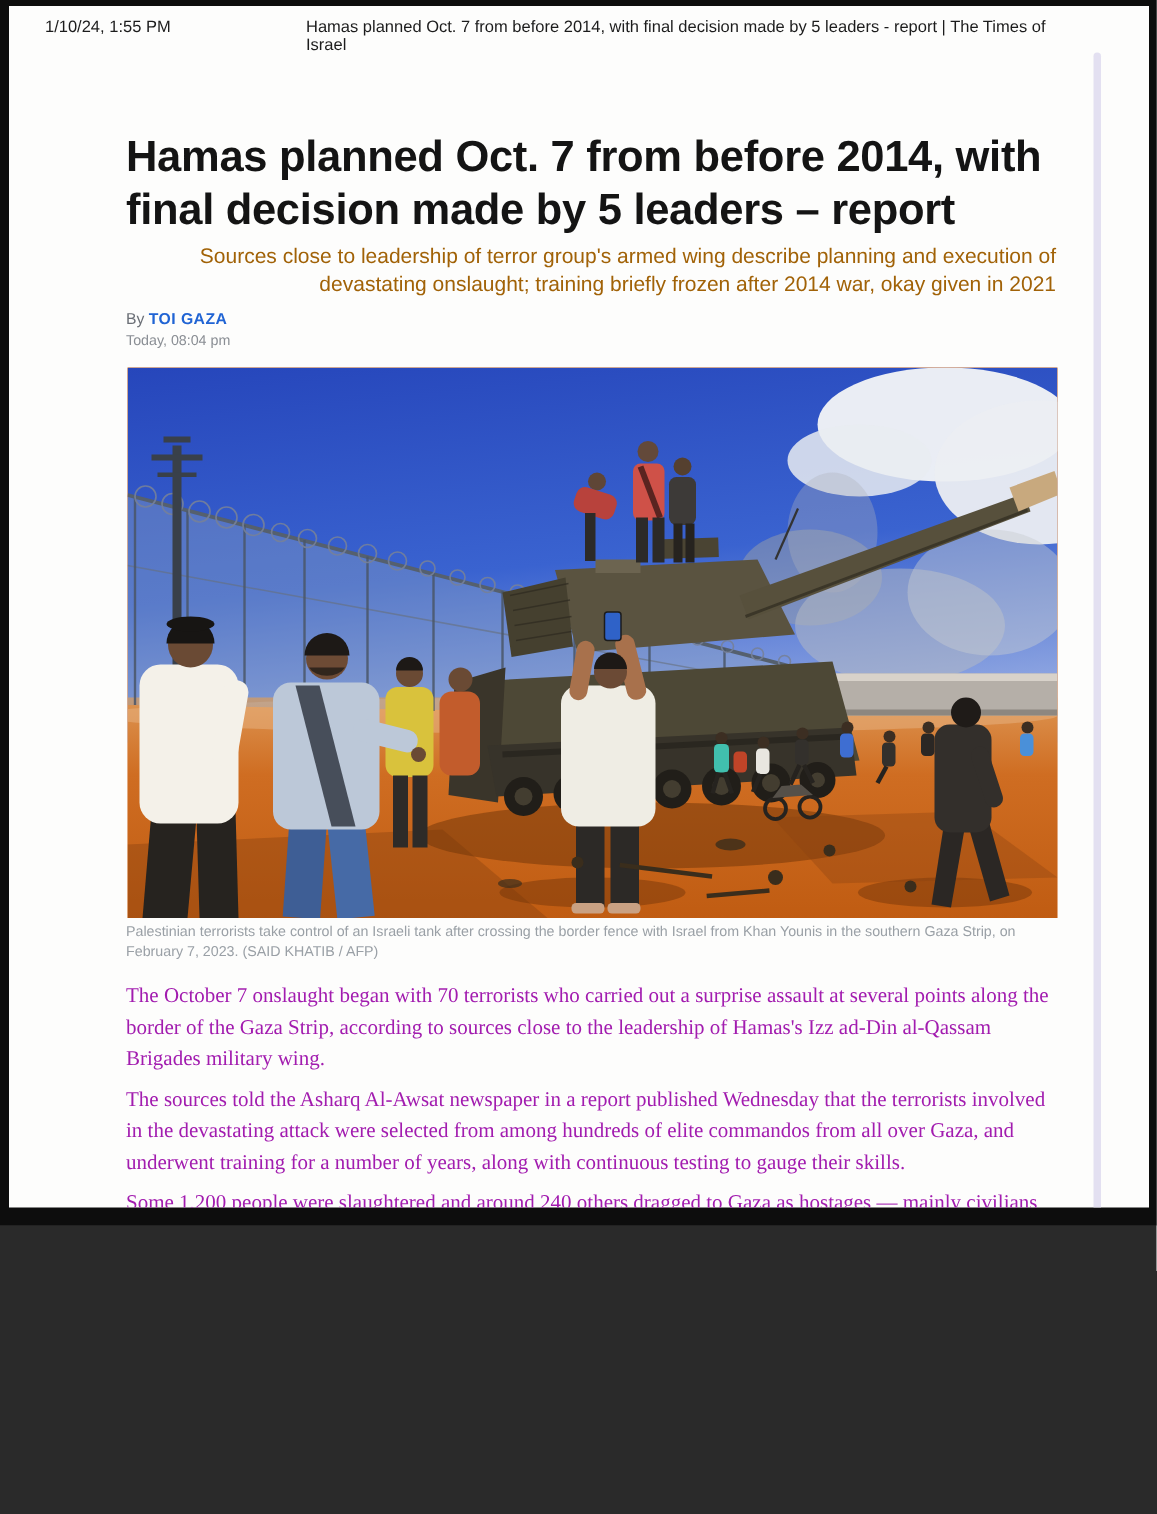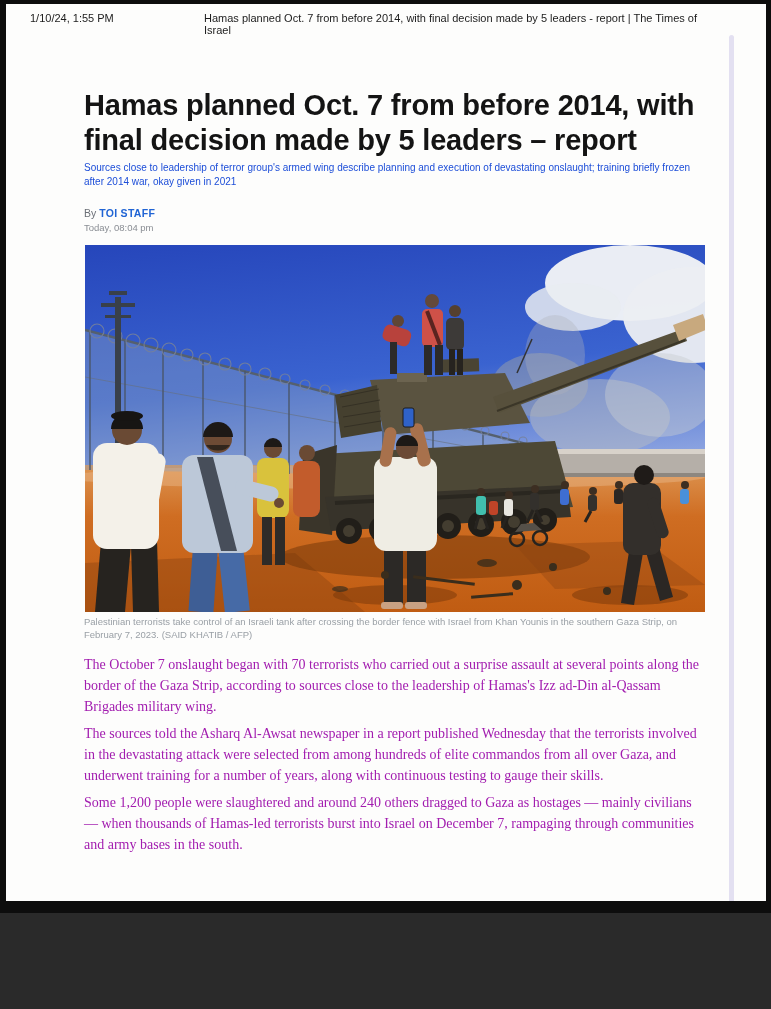--- a/index.html
+++ b/index.html
@@ -1,18 +1,18 @@
 <!DOCTYPE html>
 <html><head>
 <meta charset="utf-8">
 <style>
   * { margin:0; padding:0; box-sizing:border-box; }
   html,body { background:#2a2a2a; }
   .sheet {
-    position:relative; width:771px; height:913px;
+    position:relative; width:771px; height:817px;
     background:#0d0d0d; overflow:hidden;
     font-family:"Liberation Sans", sans-serif;
   }
   .paper {
     position:absolute; left:6px; top:4px; right:5px; bottom:12px;
     background:#fdfdfc; overflow:hidden;
   }
   .print-date {
     position:absolute; left:24px; top:8px;
     font-size:11px; color:#1c1c1c;
@@ -28,21 +28,21 @@
   .col { position:absolute; left:78px; width:620px; }
   .kicker {
     top:60px; font-size:9px; font-weight:700; letter-spacing:.6px;
     color:#3d424d;
   }
   .headline {
     top:84px; font-size:29px; line-height:1.2; font-weight:700;
     color:#141414; letter-spacing:-.2px;
   }
   .subhead {
-    top:157px; font-size:10px; line-height:1.38; color:#1d4ed8;
+    top:157px; font-size:14px; line-height:1.38; color:#a16207;text-align:right;
   }
   .byline { top:203px; font-size:10.5px; color:#6b6f76; }
   .byline b { color:#2064d4; font-weight:700; letter-spacing:.3px; }
   .dateline { top:218px; font-size:9.5px; color:#8a8e94; }
   .photo {
     position:absolute; left:79px; top:241px; width:620px; height:367px;
     background:#cf6d22; overflow:hidden;
   }
   .photo svg { display:block; width:100%; height:100%; }
   .caption {
@@ -71,21 +71,21 @@
     <div class="print-date">1/10/24, 1:55 PM</div>
     <div class="print-title">Hamas planned Oct. 7 from before 2014, with final decision made by 5 leaders - report | The Times of Israel</div>
 
     <div class="scroll-artifact"></div>
 
 
     <h1 class="col headline">Hamas planned Oct. 7 from before 2014, with final decision made by 5 leaders – report</h1>
 
     <div class="col subhead">Sources close to leadership of terror group's armed wing describe planning and execution of devastating onslaught; training briefly frozen after 2014 war, okay given in 2021</div>
 
-    <div class="col byline"><span>By </span><b>TOI STAFF</b></div>
+    <div class="col byline"><span>By </span><b>TOI GAZA</b></div>
 
     <div class="col dateline">Today, 08:04 pm</div>
 
     <div class="photo">
       <svg viewBox="0 0 620 367" preserveAspectRatio="none">
         <defs>
           <linearGradient id="sky" x1="0" y1="0" x2="0.25" y2="1">
             <stop offset="0" stop-color="#2646bb"></stop>
             <stop offset="0.6" stop-color="#3a63d0"></stop>
             <stop offset="1" stop-color="#8aa2e0"></stop>

